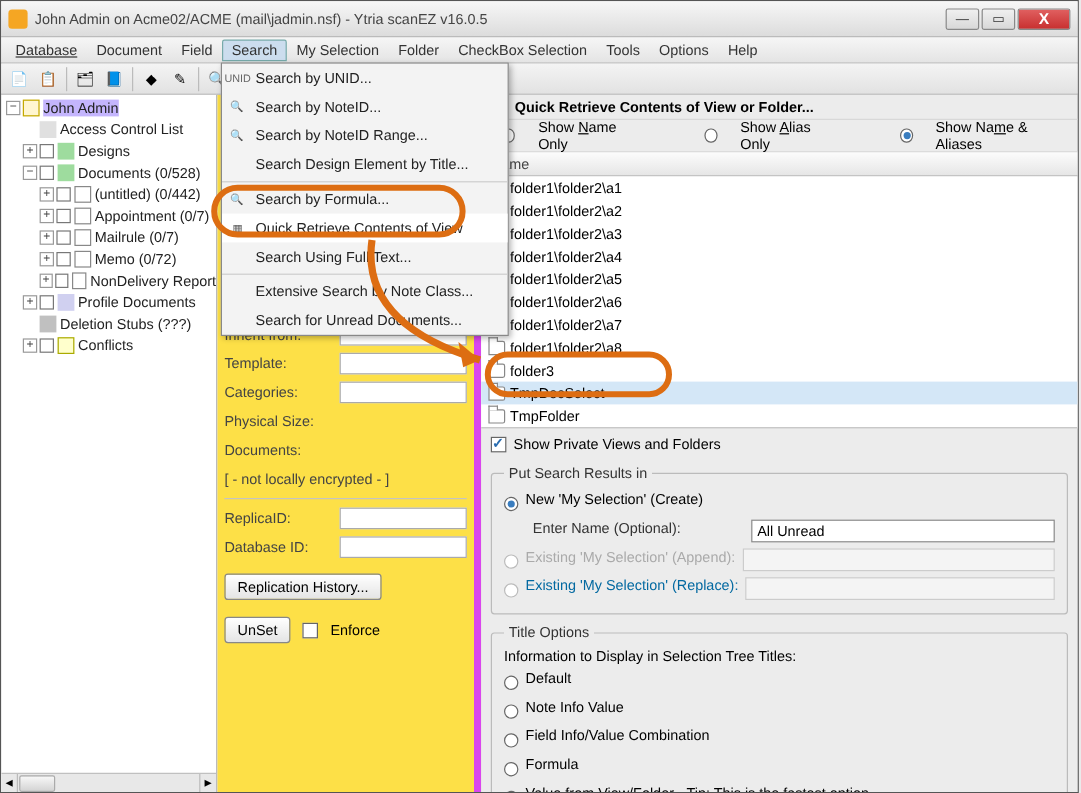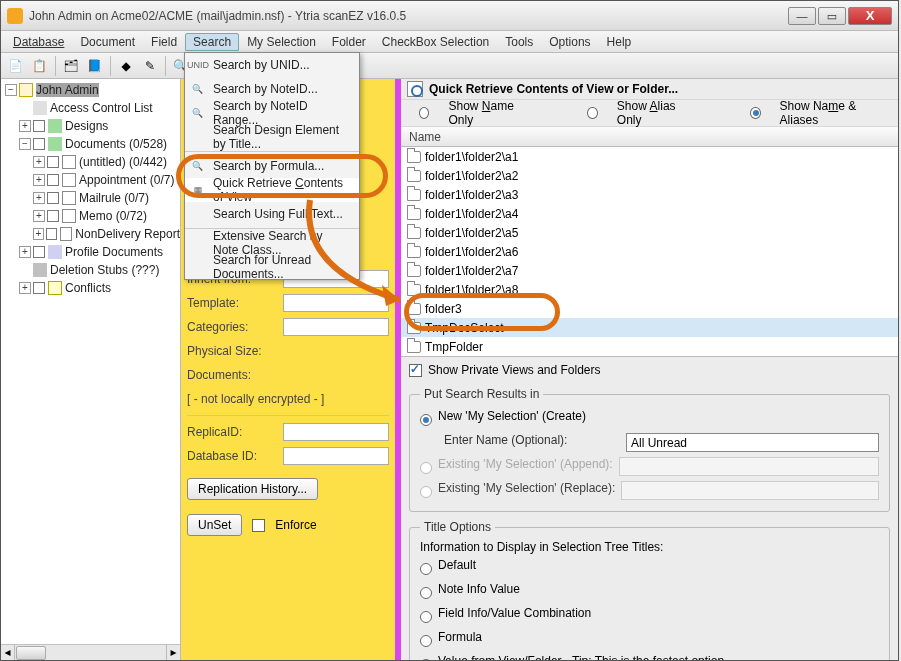--- a/index.html
+++ b/index.html
@@ -24,31 +24,31 @@
   
   .body { flex:1; display:flex; overflow:hidden; }
   .left-pane { width:180px; background:#fff; border-right:1px solid #bbb; overflow:auto; position:relative; }
   .tree { padding:2px 0; }
   .tree-row { display:flex; align-items:center; height:18px; white-space:nowrap; }
   .tree-row .exp { width:12px; height:12px; border:1px solid #999; text-align:center; line-height:9px; font-size:10px; color:#444; margin-right:2px; background:#fff;}
   .tree-row .exp.none { border:none; background:none; }
   .tree-row .chk { width:12px; height:12px; border:1px solid #777; margin-right:3px; background:#fff; }
   .tree-row .icon { width:14px; height:14px; margin-right:3px; display:inline-block; }
   .tree-row .label { color:#222; }
-  .tree-row.selected .label { background:#a3a3a3; }
+  .tree-row.selected .label { background:#c4b5fd; }
   .ind1{padding-left:4px}.ind2{padding-left:18px}.ind3{padding-left:32px}
   .icon-db{background:#fff6d0;border:1px solid #c4a900;}
   .icon-lock{background:#e0e0e0;}
   .icon-doc{background:#9edc9e;}
   .icon-folder{background:#fff;border:1px solid #888;}
   .icon-profile{background:#d0d0f0;}
   .icon-trash{background:#c0c0c0;}
   .icon-conflict{background:#ffc;border:1px solid #aa0;}
   
-  .dropdown { position:absolute; top:52px; left:184px; width:176px; background:#f3f3f3; border:1px solid #888; box-shadow:2px 2px 5px rgba(0,0,0,0.3); z-index:20; }
+  .dropdown { position:absolute; top:52px; left:184px; width:240px; background:#f3f3f3; border:1px solid #888; box-shadow:2px 2px 5px rgba(0,0,0,0.3); z-index:20; }
   .dd-item { height:24px; display:flex; align-items:center; padding:0 8px 0 28px; position:relative; color:#222; }
   .dd-item .ico { position:absolute; left:4px; width:18px; height:18px; display:flex; align-items:center; justify-content:center; font-size:9px; color:#666; }
   .dd-sep { height:1px; background:#ccc; margin:2px 0; }
   .dd-item.hl { background:#fff; }
   
   .mid-pane { width:220px; background:#fde047; padding:8px 6px; border-right:6px solid #d946ef; overflow:hidden; }
   .prop-row { display:flex; align-items:center; height:24px; color:#444; }
   .prop-row .lbl { width:96px; }
   .prop-row input { flex:1; height:18px; border:1px solid #aaa; background:#fff; padding:0 3px; min-width:0; }
   .mid-sep { height:1px; background:#c4c4c4; margin:4px 0; }
@@ -341,21 +341,21 @@
             <span class="radio">
               <span class="dot" style="border-color:#bbb"></span>
             </span>
             <span style="color:#aaa">Existing 'My Selection' (Append):</span>
             <input type="text" style="">
           </div>
         <div class="field-row disabled">
             <span class="radio">
               <span class="dot" style="border-color:#bbb"></span>
             </span>
-            <span style="color:#404040">Existing 'My Selection' (Replace):</span>
+            <span style="color:#0369a1">Existing 'My Selection' (Replace):</span>
             <input type="text" style="">
           </div>
       </fieldset>
 
       <fieldset>
         <legend>Title Options</legend>
         <div style="margin-bottom:4px;">Information to Display in Selection Tree Titles:</div>
         <div class="field-row">
             <span class="radio">
               <span class="dot"></span>

